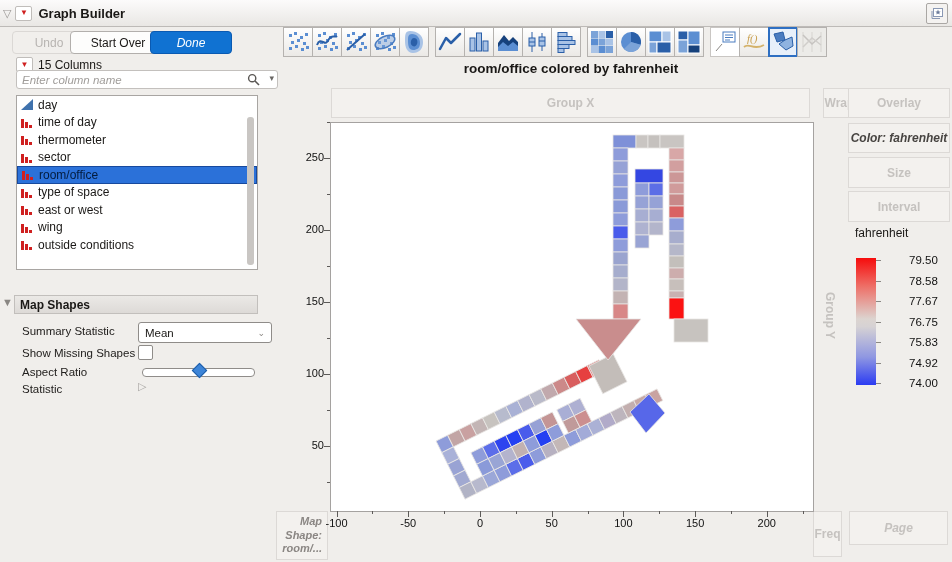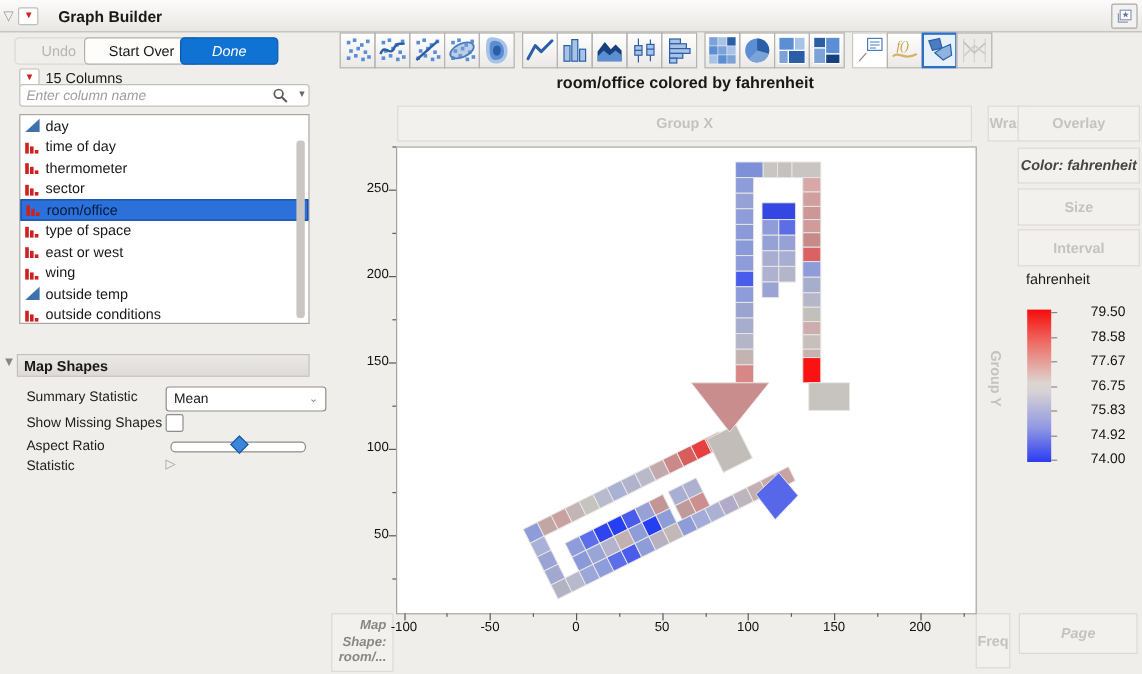--- a/index.html
+++ b/index.html
@@ -7,35 +7,35 @@
          font-family:"Liberation Sans","DejaVu Sans",sans-serif;font-size:12px;color:#1a1816;}
   .abs{position:absolute;}
 
   
   #hdr{left:0;top:0;width:952px;height:26px;background:linear-gradient(#fcfbfb,#e9e7e4);
        border-bottom:1px solid #bdbab7;display:flex;align-items:center;}
   #hdr .outer-tri{color:#9a9794;font-size:11px;margin:0 4px 0 3px;}
   .red-menu-btn{width:15px;height:13px;background:#fff;border:1px solid #c0bdba;border-radius:2px;
        display:inline-flex;align-items:center;justify-content:center;}
   .red-menu-btn span{color:#cf1f1f;font-size:8px;line-height:1;}
-  #hdr .title{font-weight:bold;font-size:13px;margin-left:16px;}
+  #hdr .title{font-weight:bold;font-size:13px;margin-left:6px;}
   #win-icon-btn{position:absolute;right:4px;top:3px;width:20px;height:19px;background:#f4f2f0;
        border:1px solid #aaa7a4;border-radius:2px;display:flex;align-items:center;justify-content:center;}
 
   
   .btn{height:21px;border-radius:4px;border:1px solid #b2afac;background:#fdfdfc;
        font-size:12px;display:flex;align-items:center;justify-content:center;padding:0 10px;}
   #btn-undo{left:12px;top:31px;width:52px;color:#b7b4b1;background:#f1efec;border-color:#dbd8d5;}
   #btn-startover{left:70px;top:31px;width:74px;color:#1a1816;}
   #btn-done{left:150px;top:31px;width:60px;background:#1072d2;border-color:#0a5ab2;color:#fff;font-style:italic;}
 
   
   #cols-hdr{left:16px;top:57px;display:flex;align-items:center;}
   #cols-hdr .lbl{margin-left:5px;font-size:12px;}
-  #search-wrap{left:16px;top:70px;width:242px;height:19px;}
+  #search-wrap{left:16px;top:70px;width:262px;height:19px;}
   #search-input{width:100%;height:100%;box-sizing:border-box;border:1px solid #c3c0bd;border-radius:3px;
        padding:0 34px 0 5px;font-family:inherit;font-size:11.5px;font-style:italic;color:#444;background:#fff;}
   #search-input::placeholder{color:#a09d9a;font-style:italic;}
   #search-glass{position:absolute;right:18px;top:3px;}
   #search-caret{position:absolute;right:4px;top:3px;color:#6a6764;font-size:9px;}
   #col-list{left:16px;top:95px;width:242px;height:175px;background:#fff;border:1px solid #a8a5a2;box-sizing:border-box;}
   .col-row{height:17.5px;display:flex;align-items:center;padding-left:3px;font-size:12px;}
   .col-row .ic{width:14px;height:13px;margin-right:4px;flex:none;}
   .col-row.sel{background:#2b71d9;border:1px solid #17499d;box-sizing:border-box;color:#031b3c;}
   #list-thumb{position:absolute;right:3px;top:21px;width:7px;height:148px;background:#c9c6c3;border-radius:3px;}
@@ -193,26 +193,20 @@
           </svg></span>
         <span>east or west</span>
       </div>
       <div class="col-row">
         <span class="ic"><svg width="14" height="13" viewBox="0 0 14 13">
             <rect x="1" y="3" width="3" height="9" fill="#cf2020"></rect>
             <rect x="5" y="6" width="3" height="6" fill="#cf2020"></rect>
             <rect x="9" y="9" width="3" height="3" fill="#cf2020"></rect>
           </svg></span>
         <span>wing</span>
-      </div>
-      <div class="col-row">
-        <span class="ic"><svg width="14" height="13" viewBox="0 0 14 13">
-            <polygon points="1,12 13,12 13,1" fill="#3f72ad"></polygon>
-          </svg></span>
-        <span>outside temp</span>
       </div>
       <div class="col-row">
         <span class="ic"><svg width="14" height="13" viewBox="0 0 14 13">
             <rect x="1" y="3" width="3" height="9" fill="#cf2020"></rect>
             <rect x="5" y="6" width="3" height="6" fill="#cf2020"></rect>
             <rect x="9" y="9" width="3" height="3" fill="#cf2020"></rect>
           </svg></span>
         <span>outside conditions</span>
       </div>
     </div>

